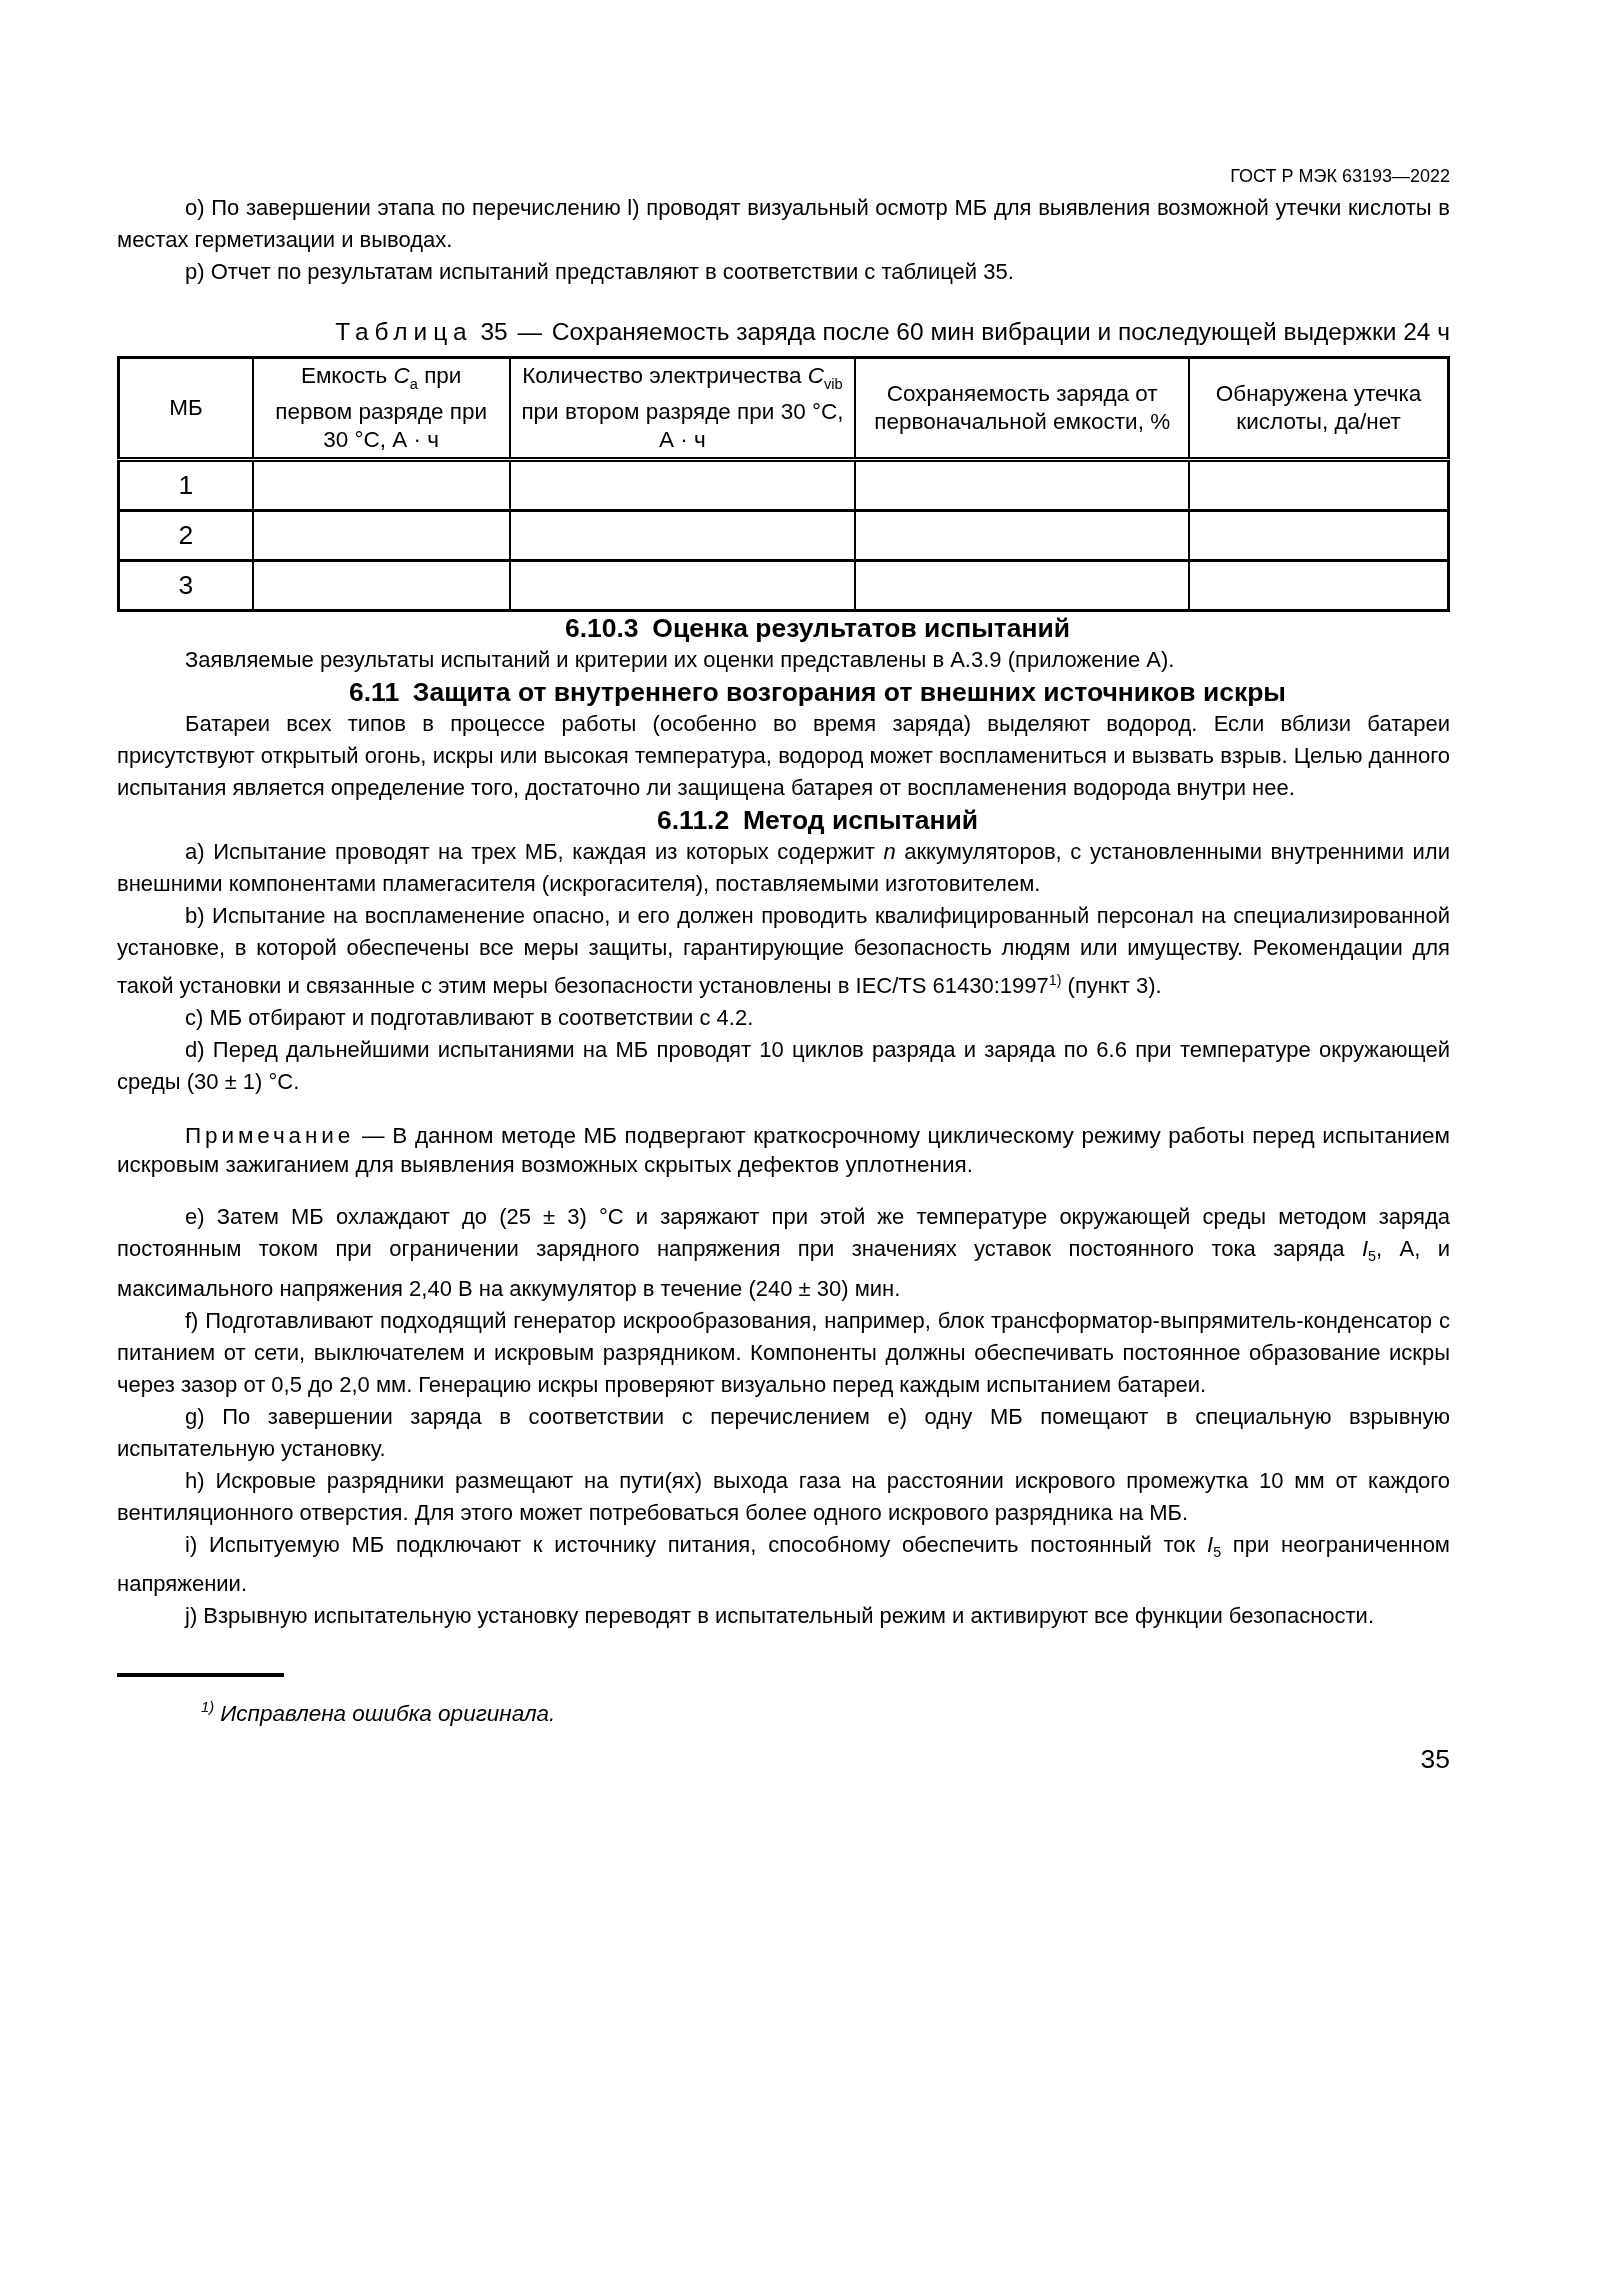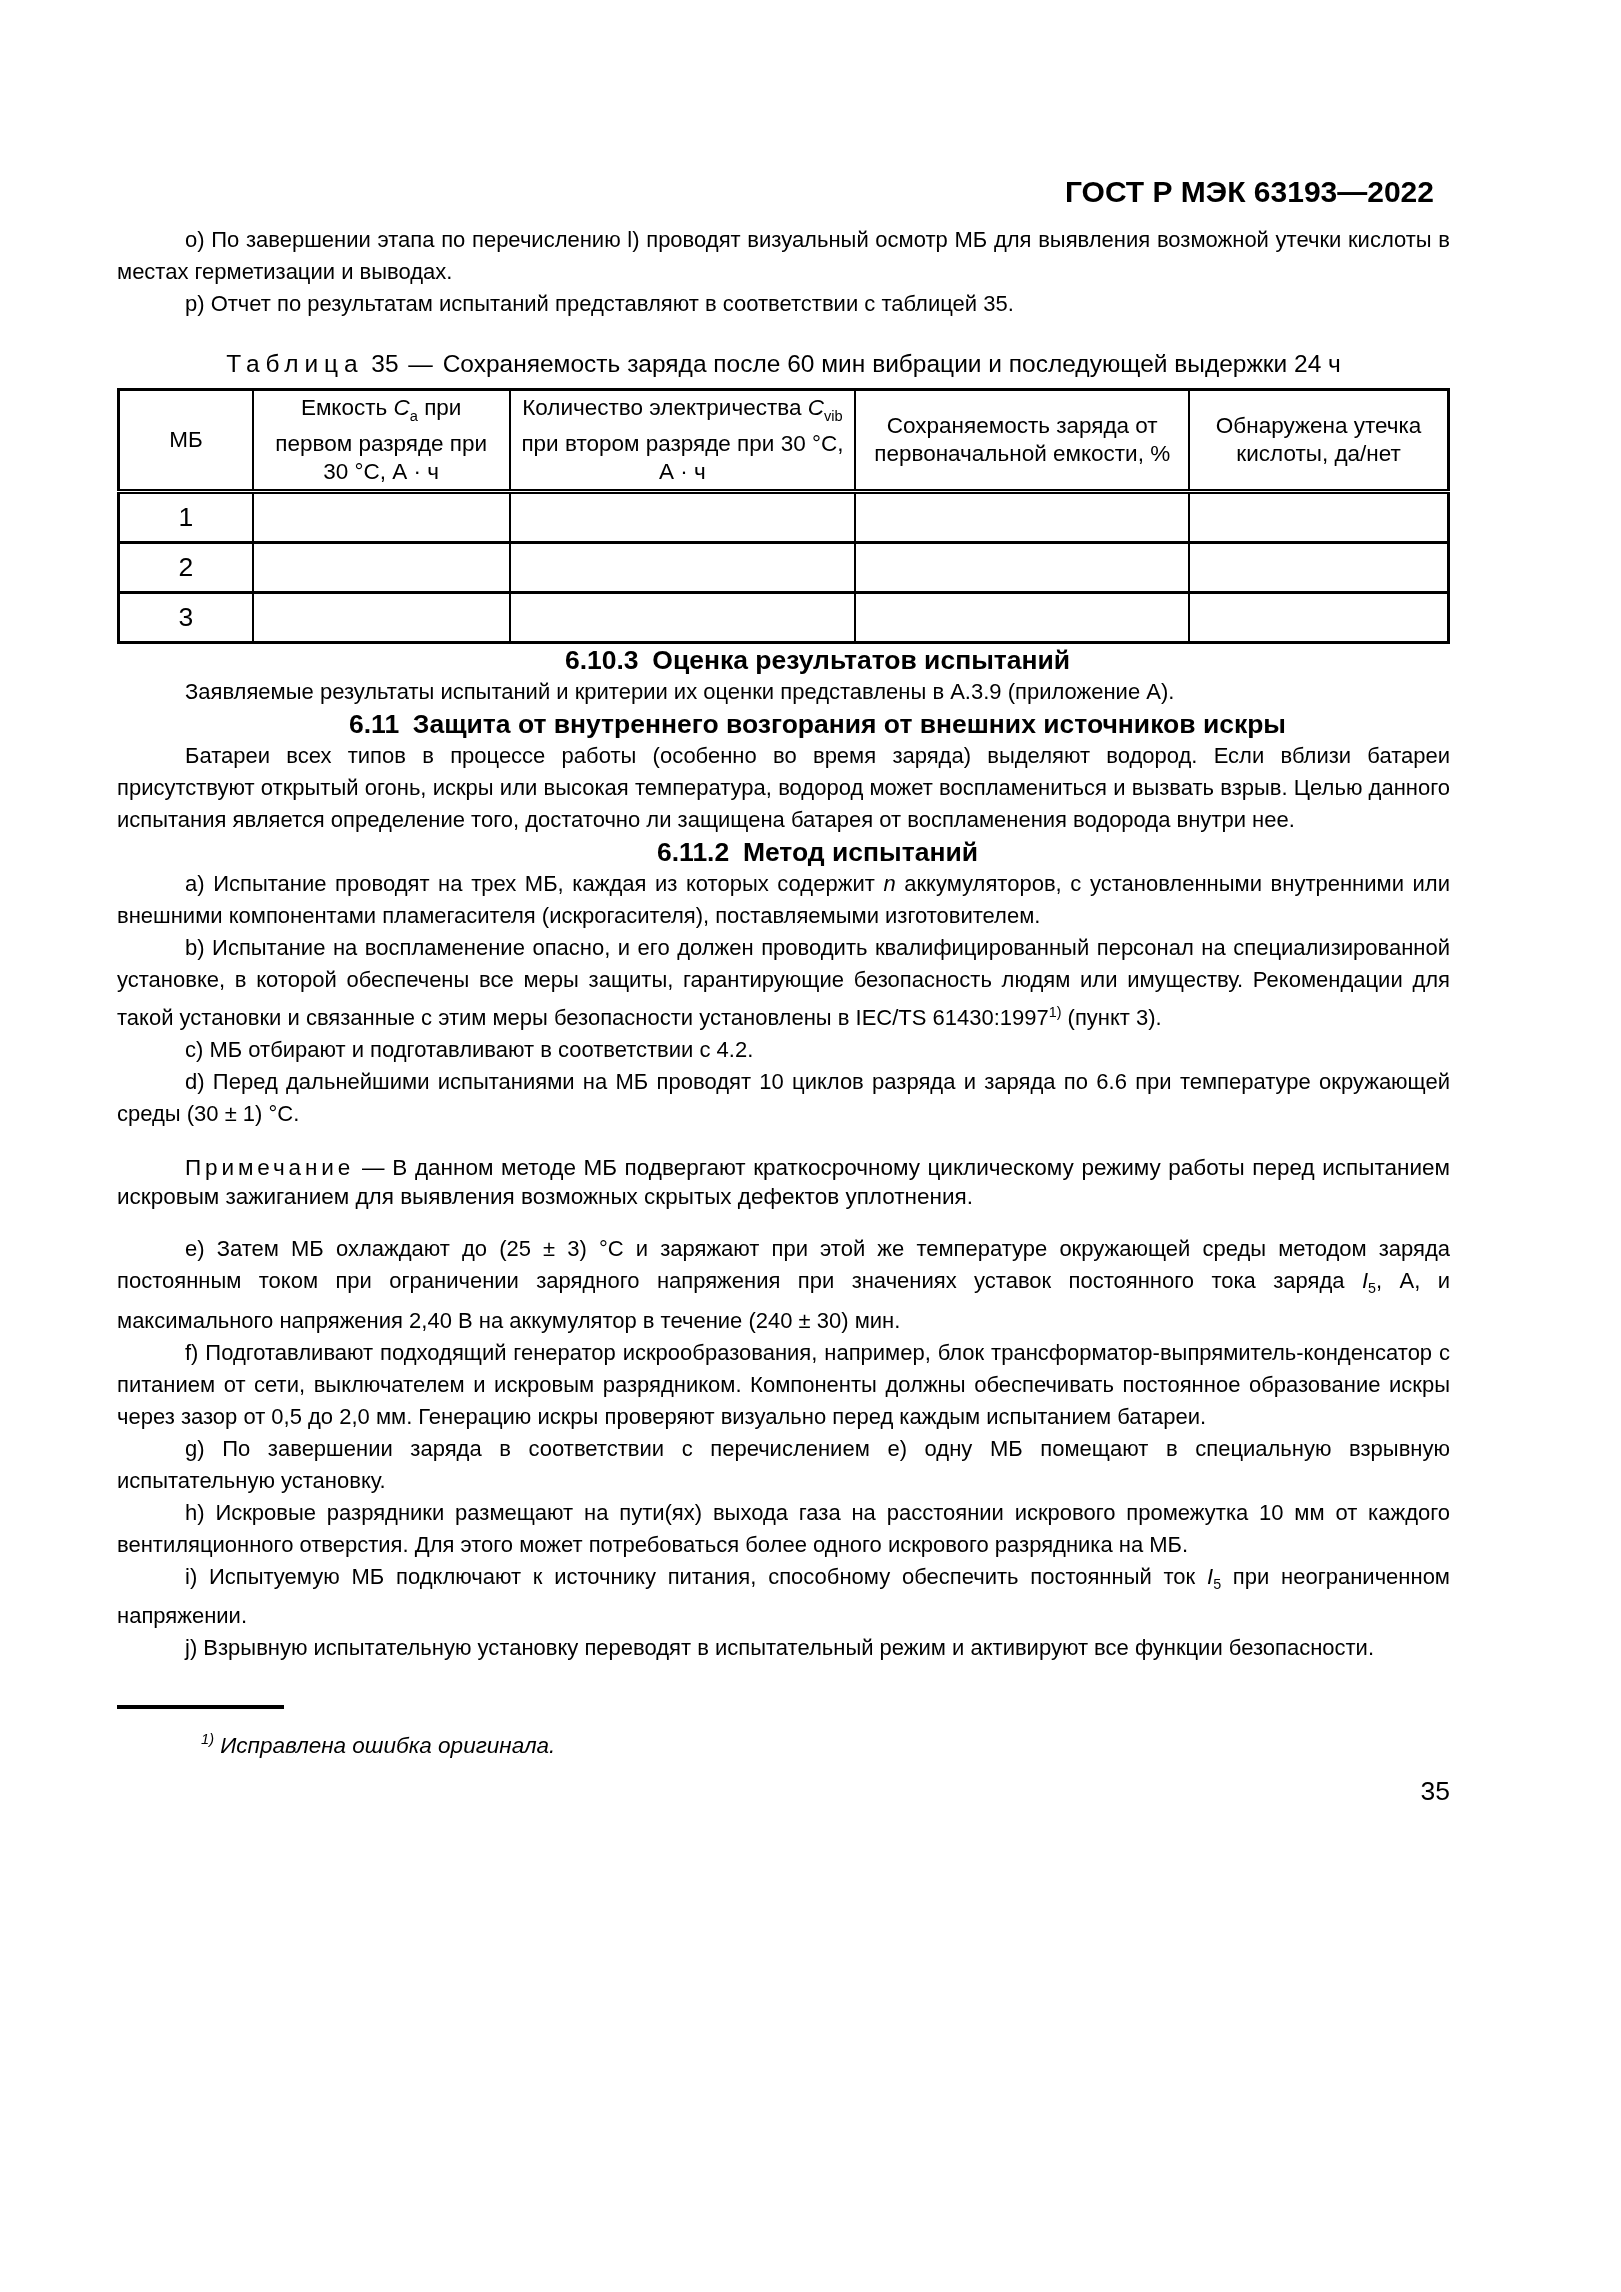--- a/index.html
+++ b/index.html
@@ -8,40 +8,40 @@
     width: 1621px;
     height: 2293px;
     background: #ffffff;
     color: #000000;
     font-family: "Liberation Sans", sans-serif;
     box-sizing: border-box;
     padding: 160px 171px 0 117px;
     overflow: hidden;
   }
   .doc-header {
-    margin: 16px;
+    margin: 0;
     text-align: right;
-    font-weight: bold;
-    font-size: 30px;
+    font-weight: normal;
+    font-size: 18px;
     line-height: 32px;
   }
   p.body {
     margin: 0;
     font-size: 22px;
     line-height: 32px;
     text-align: justify;
   }
   .indent { text-indent: 68px; }
   .mt-first { margin-top: 37px; }
 
   .caption {
     margin: 29px 0 0 0;
     font-size: 24.5px;
     line-height: 29px;
-    text-align: center;
+    text-align: right;
   }
   .sp-wide { letter-spacing: 5.9px; }
   .caption .num { margin-left: 7.8px; }
   .caption .dash { margin: 0 9.8px; }
 
   table.t35 {
     width: 100%;
     margin-top: 9.8px;
     border-collapse: collapse;
     table-layout: fixed;

